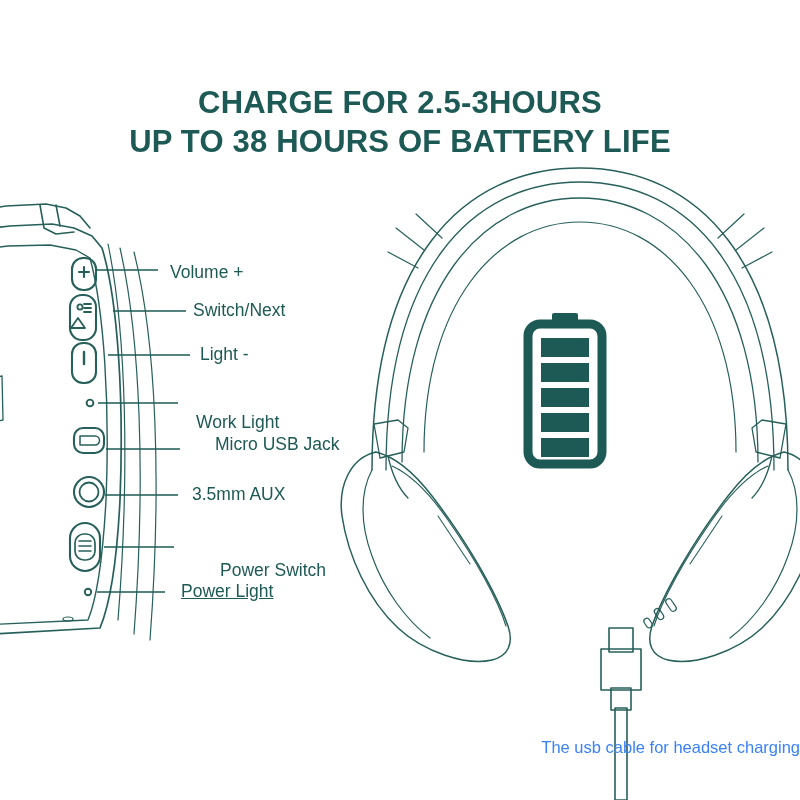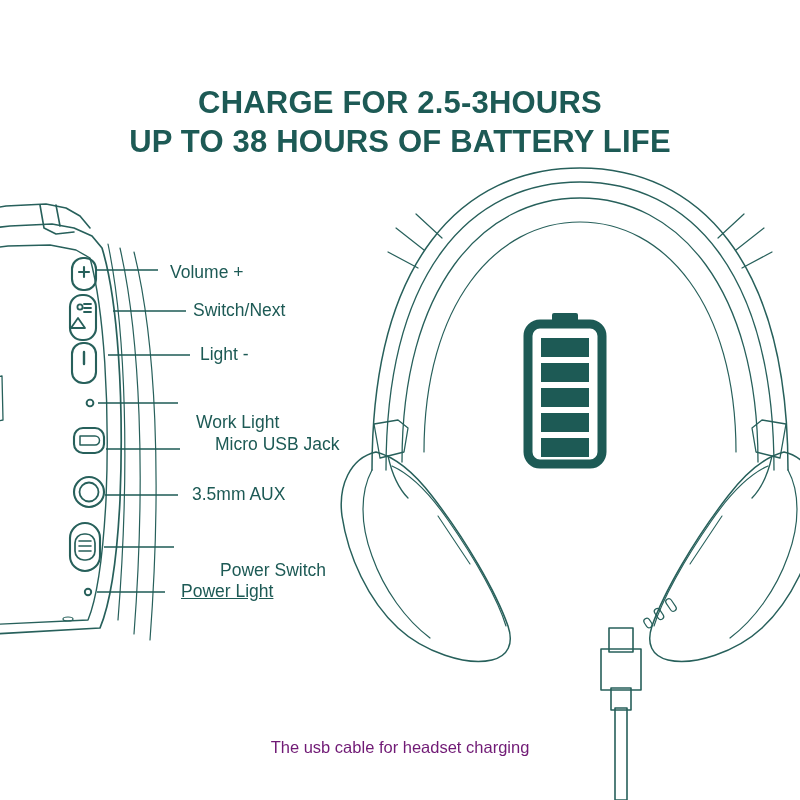--- a/index.html
+++ b/index.html
@@ -19,23 +19,23 @@
     font-size:31px;
     letter-spacing:0.2px;
     line-height:39px;
     color:#1d5a55;
     white-space:pre-line;
   }
   .hl2{display:block;}
   .caption{
     position:absolute;
     left:0;top:738px;width:800px;
-    text-align:center;
+    text-align:right;
     font-size:16.5px;
-    color:#701a75;
+    color:#3b82f6;
   }
   .lbl{
     position:absolute;
     font-size:17.5px;
     color:#1d5a55;
     white-space:nowrap;
   }
   svg{position:absolute;left:0;top:0;}
 </style>
 </head>

